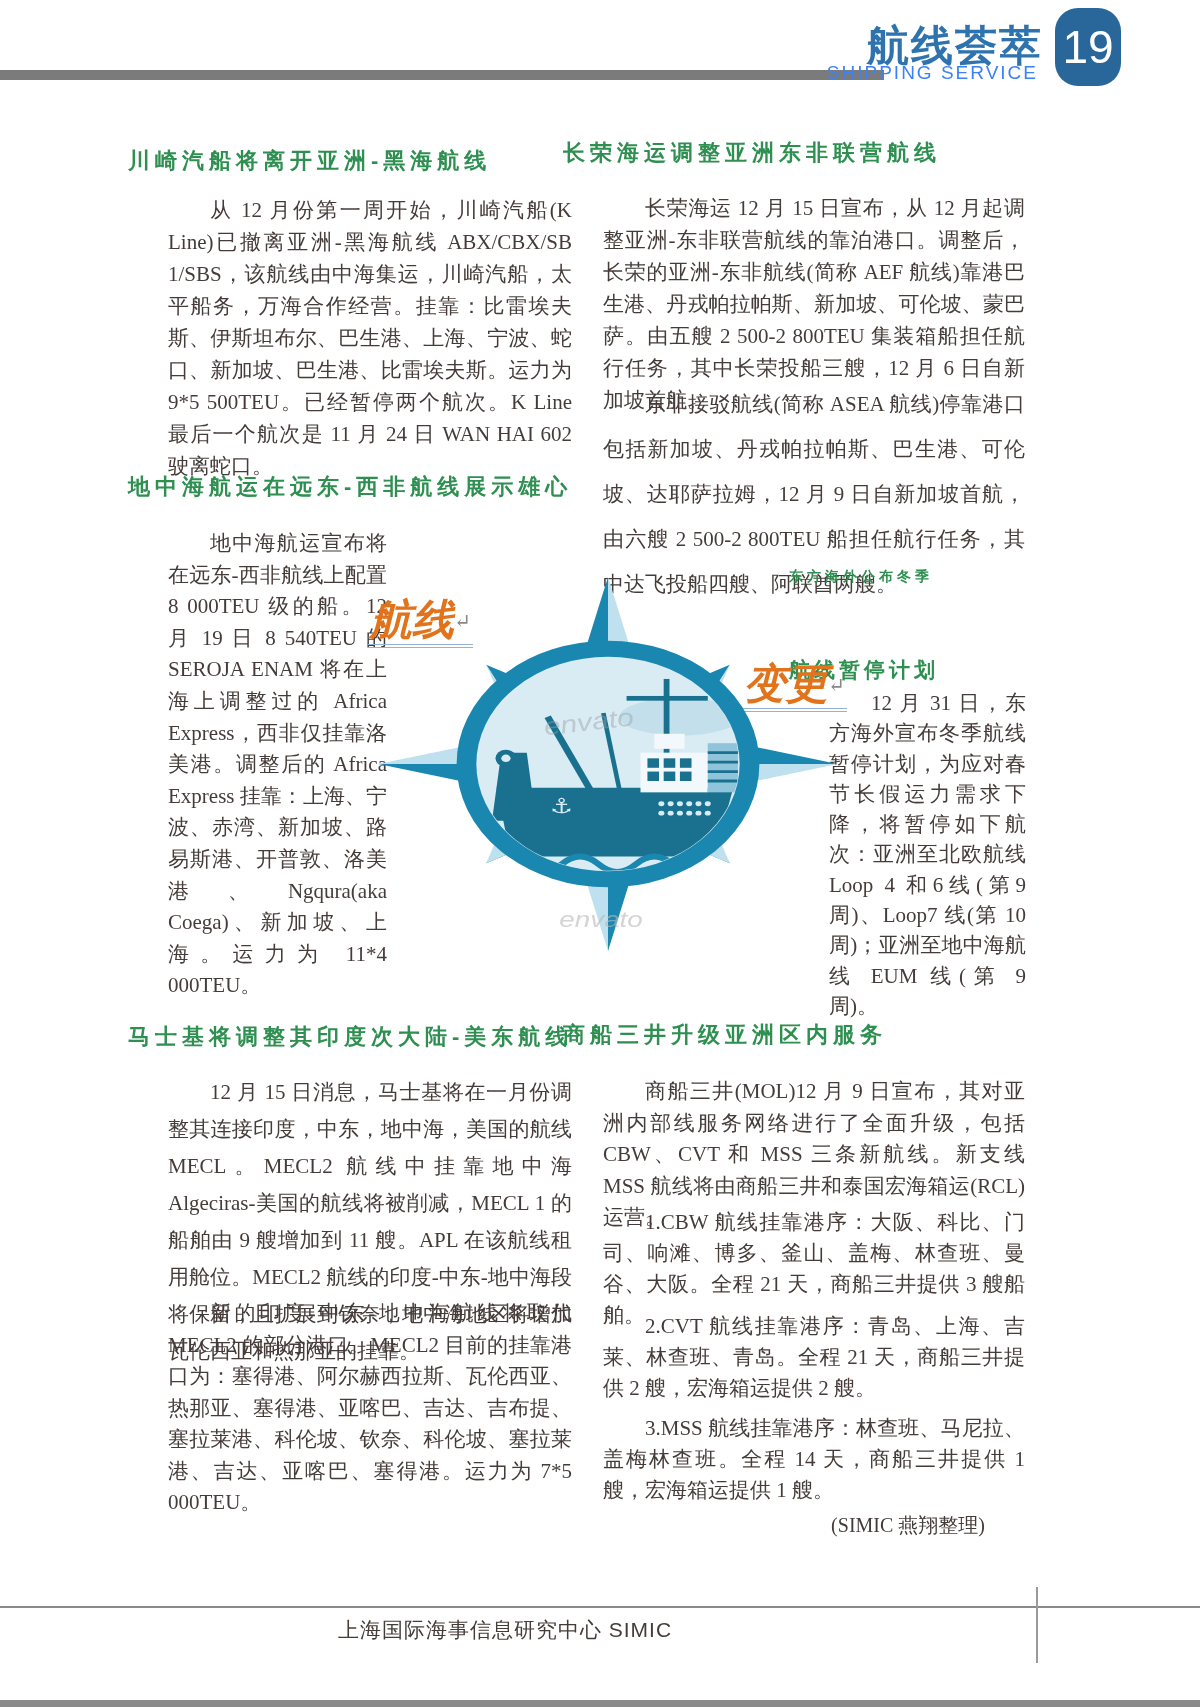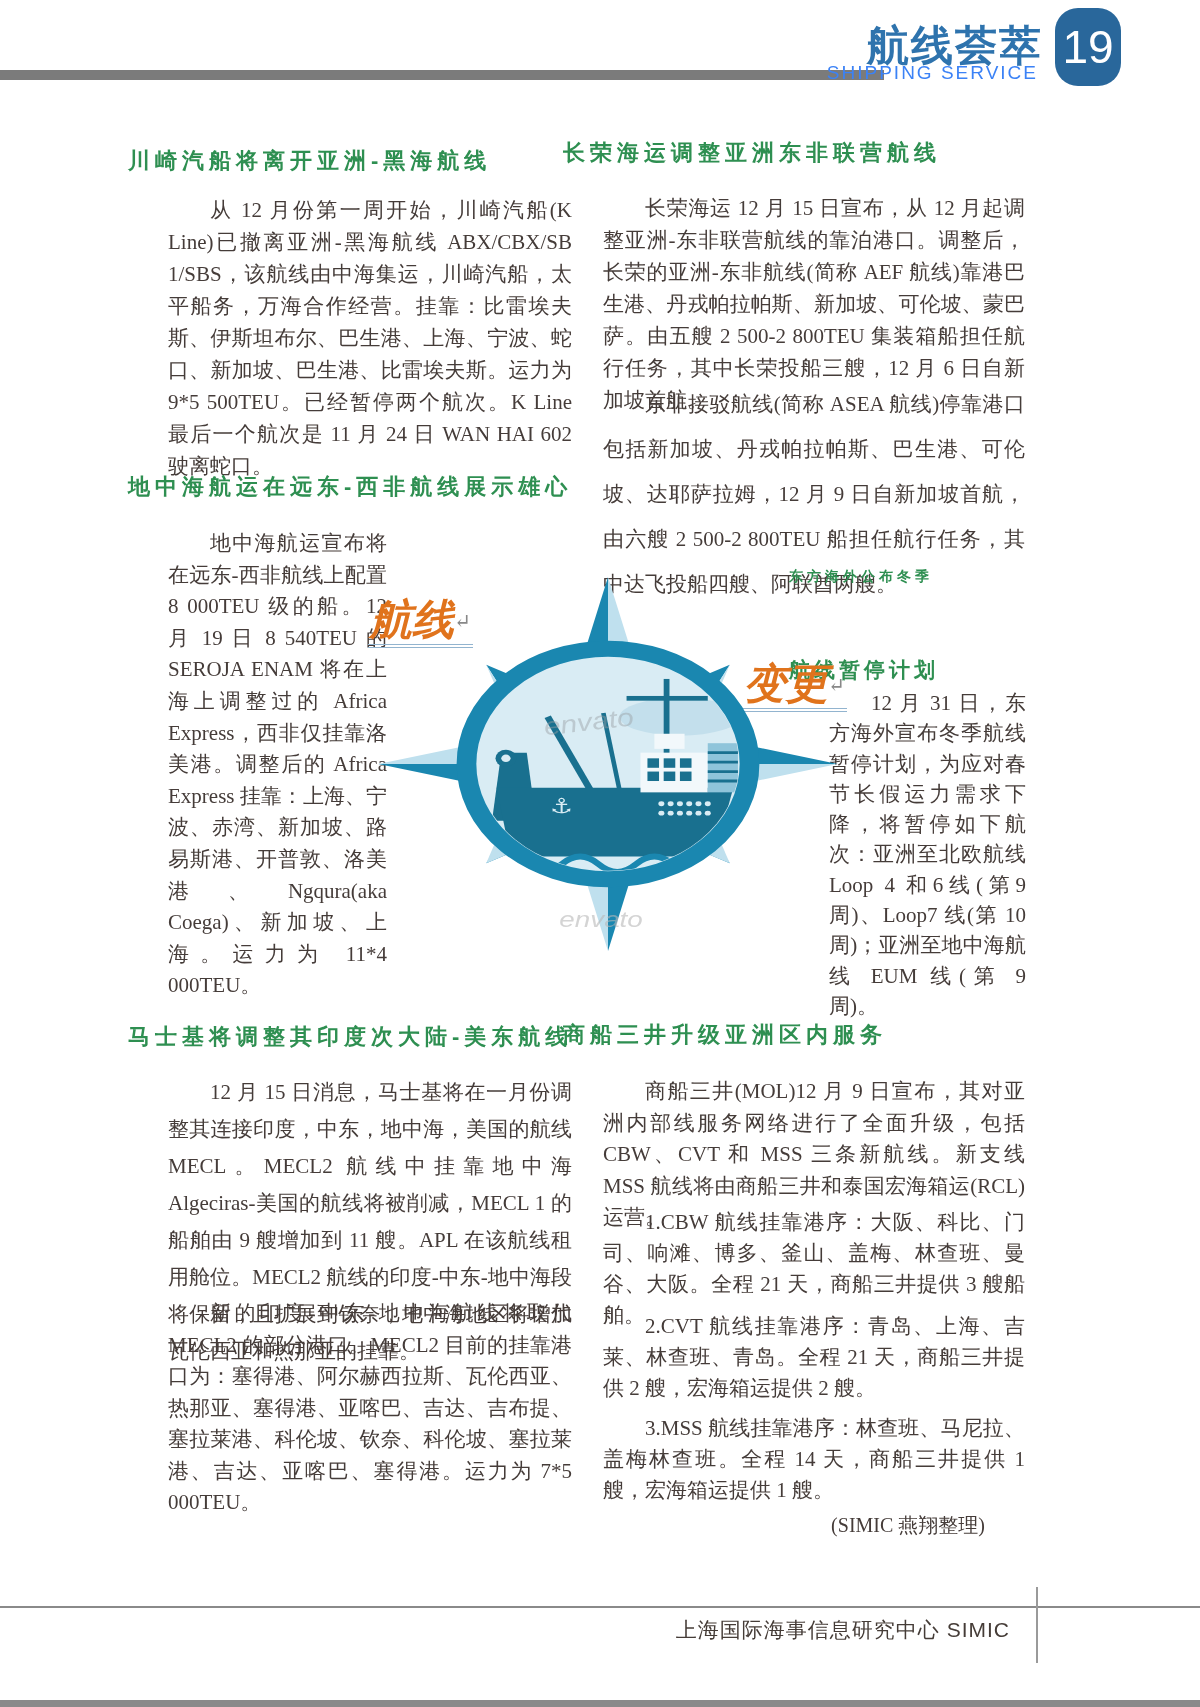--- a/index.html
+++ b/index.html
@@ -58,21 +58,21 @@
 
   
   .byline {
     position:absolute; left:563px; top:1512px; width:422px;
     font-family:"Liberation Serif","DejaVu Serif",serif;
     font-size:20px; color:#453c39; text-align:right;
   }
   .ft-line { position:absolute; left:0; top:1606px; width:1200px; height:2px; background:#8a8a8a; }
   .ft-vline { position:absolute; left:1036px; top:1587px; width:2px; height:76px; background:#9a9a9a; }
   .ft-text {
-    position:absolute; top:1616px; left:0; width:1010px; text-align:right;
+    position:absolute; top:1616px; left:0; width:1010px; text-align:center;
     font-size:21px; color:#453c37; letter-spacing:1px;
   }
   .ft-bottom { position:absolute; left:0; top:1700px; width:1200px; height:7px; background:#8a8a8a; }
 </style>
 </head>
 <body>
 
 <div class="page">
 
   <div class="hdr-bar"></div>

